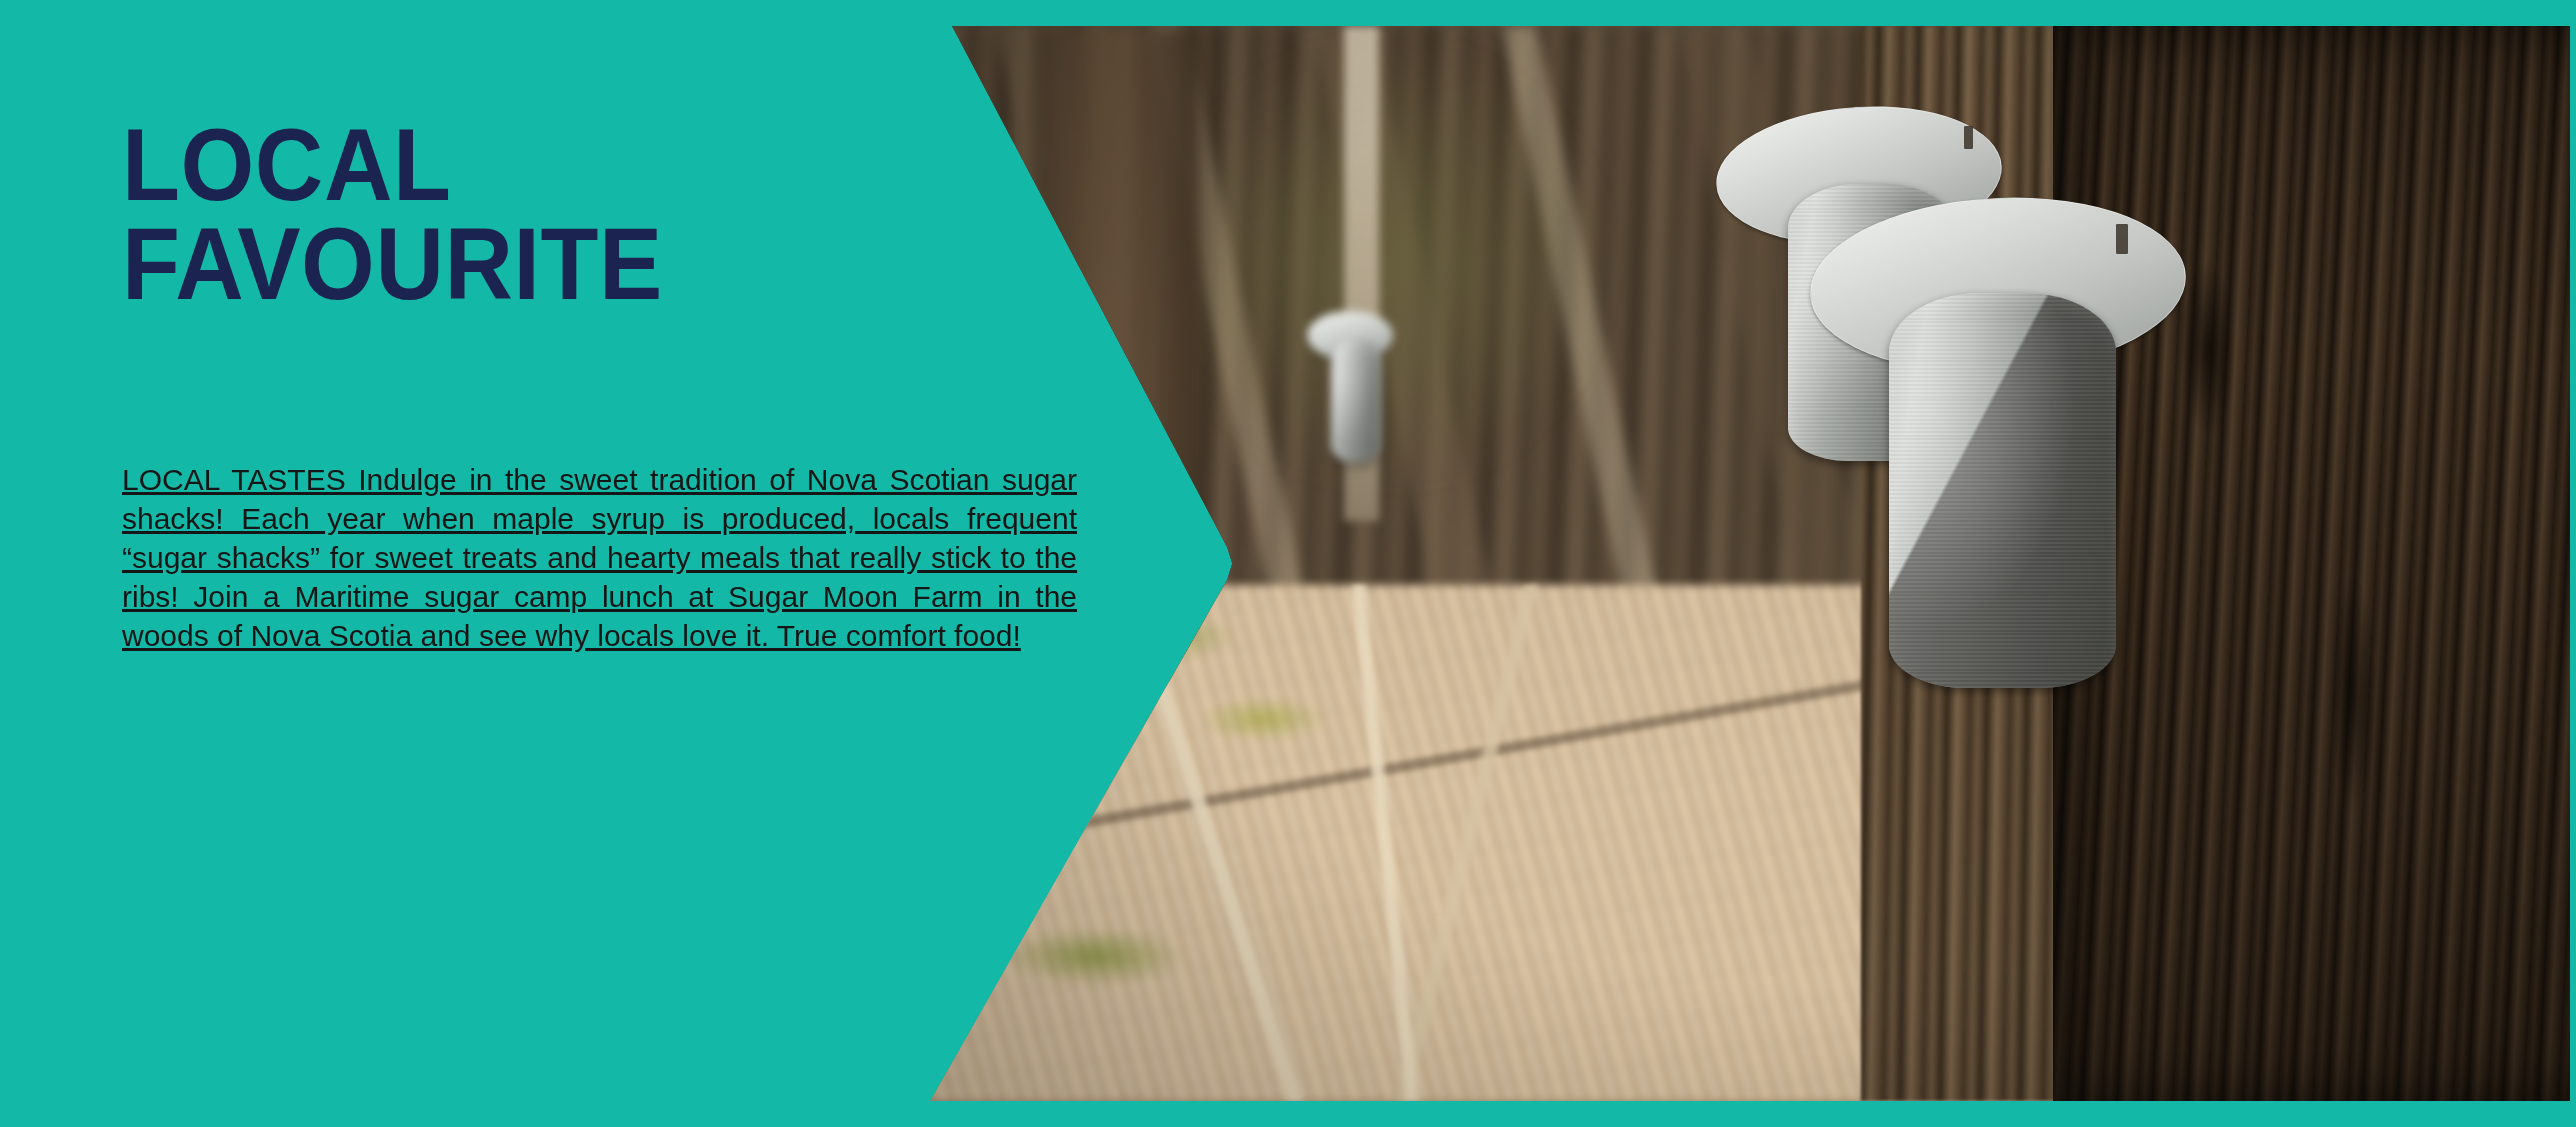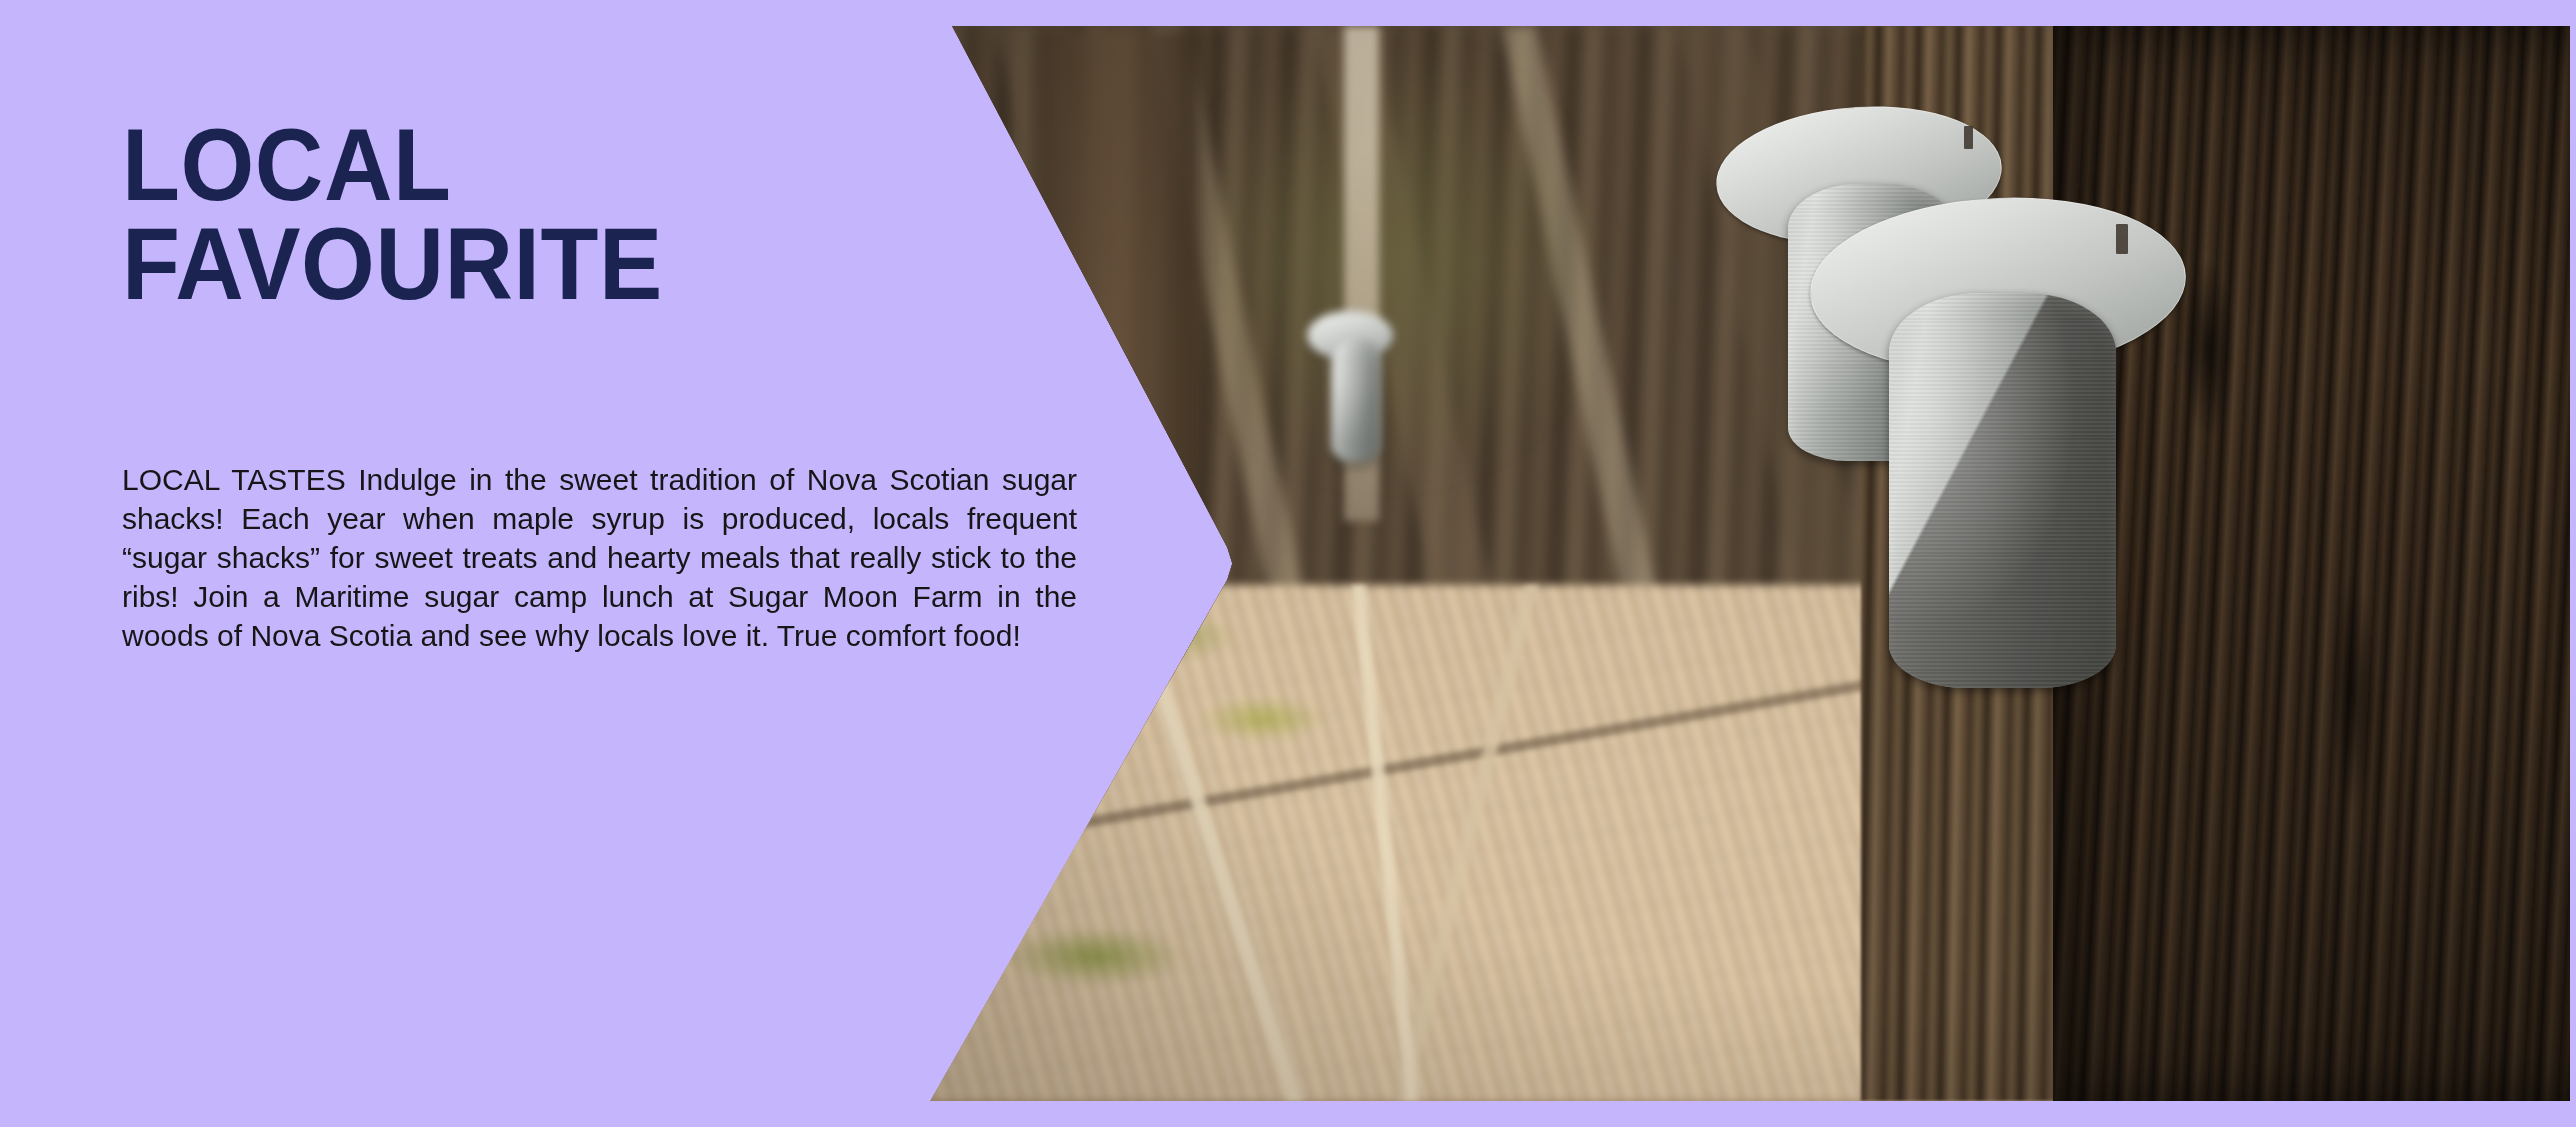--- a/index.html
+++ b/index.html
@@ -8,21 +8,21 @@
     padding: 0;
     background: #ffffff;
   }
   body {
     font-family: "Liberation Sans", sans-serif;
   }
   .page {
     position: relative;
     width: 2576px;
     height: 1127px;
-    background: #c4b5fd;
+    background: #14b8a6;
     overflow: hidden;
   }
 
   
   .photo-panel {
     position: absolute;
     left: 902px;
     top: 26px;
     width: 1668px;
     height: 1075px;
@@ -352,20 +352,21 @@
     position: absolute;
     top: 460px;
     left: 0;
     width: 955px;
     margin: 0;
     color: #161616;
     font-size: 30px;
     line-height: 1.30;
     text-align: justify;
     text-justify: inter-word;
+    text-decoration: underline;
   }
 </style>
 </head>
 <body>
 
 <div class="page">
 
   <div class="photo-panel">
     <div class="photo">
       <div class="bg-trunks"></div>

